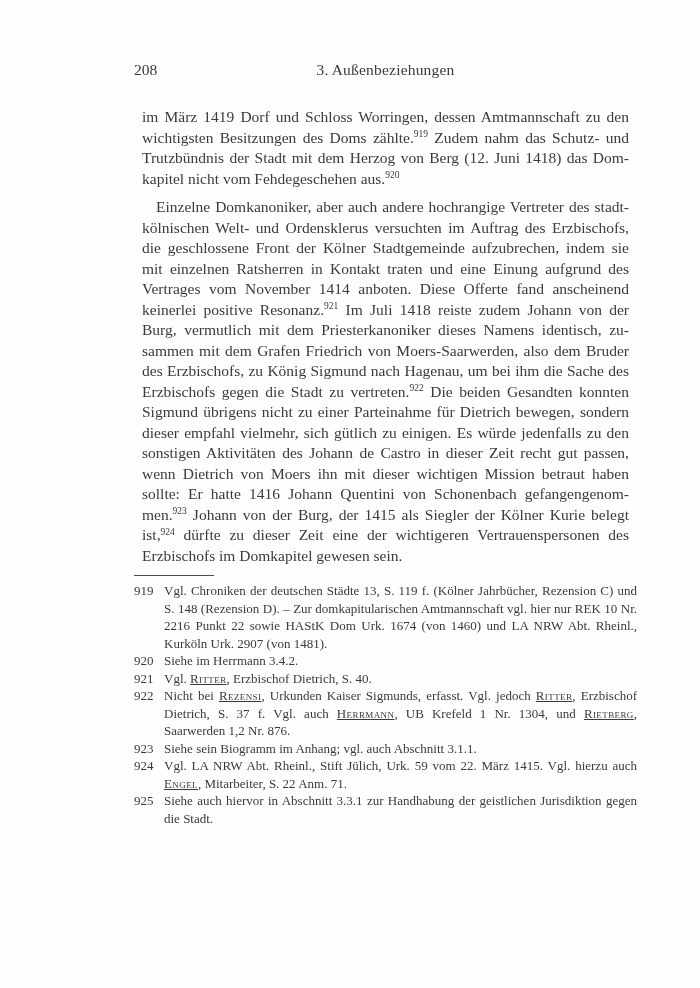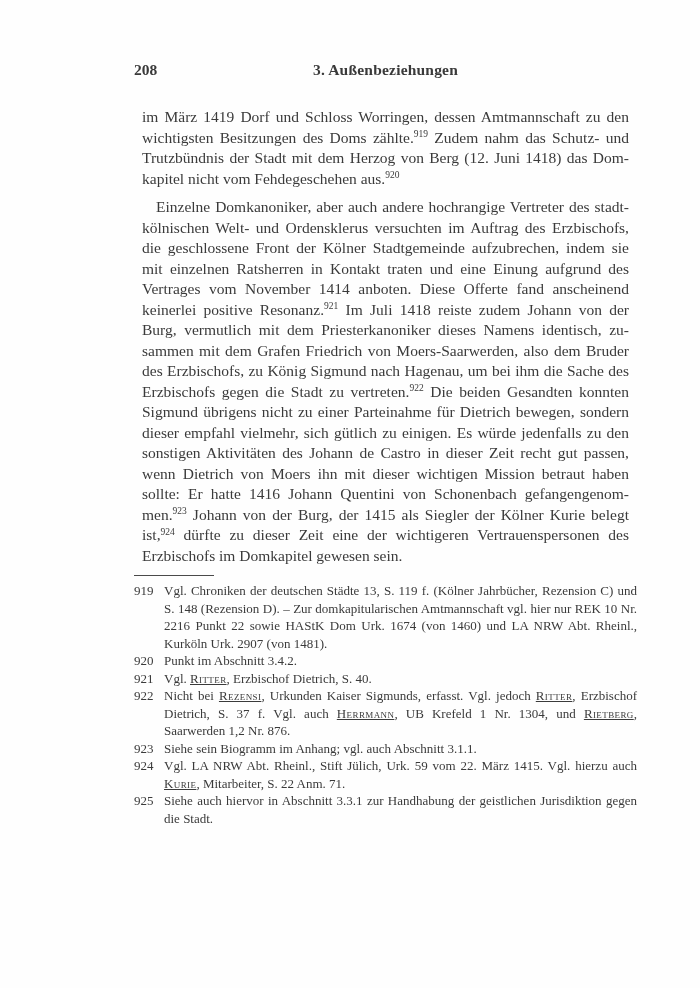--- a/index.html
+++ b/index.html
@@ -18,21 +18,20 @@
     top: 61px;
     width: 503px;
   }
   .running-head {
     display: grid;
     grid-template-columns: 1fr auto 1fr;
     align-items: baseline;
     font-size: 15.5px;
     line-height: 18px;
     margin-bottom: 28px;
-    font-weight: bold;
   }
   .running-head .pageno { justify-self: start; }
   .running-head .chapter { justify-self: center; letter-spacing: 0.2px; }
   .running-head .spacer { justify-self: end; }
 
   .bodytext p {
     margin: 8px;
     font-size: 15.5px;
     line-height: 20.5px;
     text-align: justify;
@@ -94,37 +93,37 @@
 
     <div class="fn-sep"></div>
 
     <div class="footnotes" id="footnotes">
         <div class="fn">
           <span class="fn-num">919</span>
           <span class="fn-text">Vgl. Chroniken der deutschen Städte 13, S. 119 f. (Kölner Jahrbücher, Rezensi­on C) und S. 148 (Rezension D). – Zur domkapitularischen Amtmannschaft vgl. hier nur REK 10 Nr. 2216 Punkt 22 sowie HAStK Dom Urk. 1674 (von 1460) und LA NRW Abt. Rheinl., Kurköln Urk. 2907 (von 1481).</span>
         </div>
         <div class="fn">
           <span class="fn-num">920</span>
-          <span class="fn-text">Punkt im Abschnitt 3.4.2.</span>
+          <span class="fn-text">Siehe im Herrmann 3.4.2.</span>
         </div>
         <div class="fn">
           <span class="fn-num">921</span>
           <span class="fn-text">Vgl. <span class="smallcaps">Ritter</span>, Erzbischof Dietrich, S. 40.</span>
         </div>
         <div class="fn">
           <span class="fn-num">922</span>
           <span class="fn-text">Nicht bei <span class="smallcaps">Rezensi</span>, Urkunden Kaiser Sigmunds, erfasst. Vgl. jedoch <span class="smallcaps">Ritter</span>, Erzbischof Dietrich, S. 37 f. Vgl. auch <span class="smallcaps">Herrmann</span>, UB Krefeld 1 Nr. 1304, und <span class="smallcaps">Rietberg</span>, Saarwerden 1,2 Nr. 876.</span>
         </div>
         <div class="fn">
           <span class="fn-num">923</span>
           <span class="fn-text">Siehe sein Biogramm im Anhang; vgl. auch Abschnitt 3.1.1.</span>
         </div>
         <div class="fn">
           <span class="fn-num">924</span>
-          <span class="fn-text">Vgl. LA NRW Abt. Rheinl., Stift Jülich, Urk. 59 vom 22. März 1415. Vgl. hierzu auch <span class="smallcaps">Kurie</span>, Mitarbeiter, S. 22 Anm. 71.</span>
+          <span class="fn-text">Vgl. LA NRW Abt. Rheinl., Stift Jülich, Urk. 59 vom 22. März 1415. Vgl. hierzu auch <span class="smallcaps">Engel</span>, Mitarbeiter, S. 22 Anm. 71.</span>
         </div>
         <div class="fn">
           <span class="fn-num">925</span>
           <span class="fn-text">Siehe auch hiervor in Abschnitt 3.3.1 zur Handhabung der geistlichen Jurisdiktion gegen die Stadt.</span>
         </div>
       </div>
 
   </div>
 </div>
 

